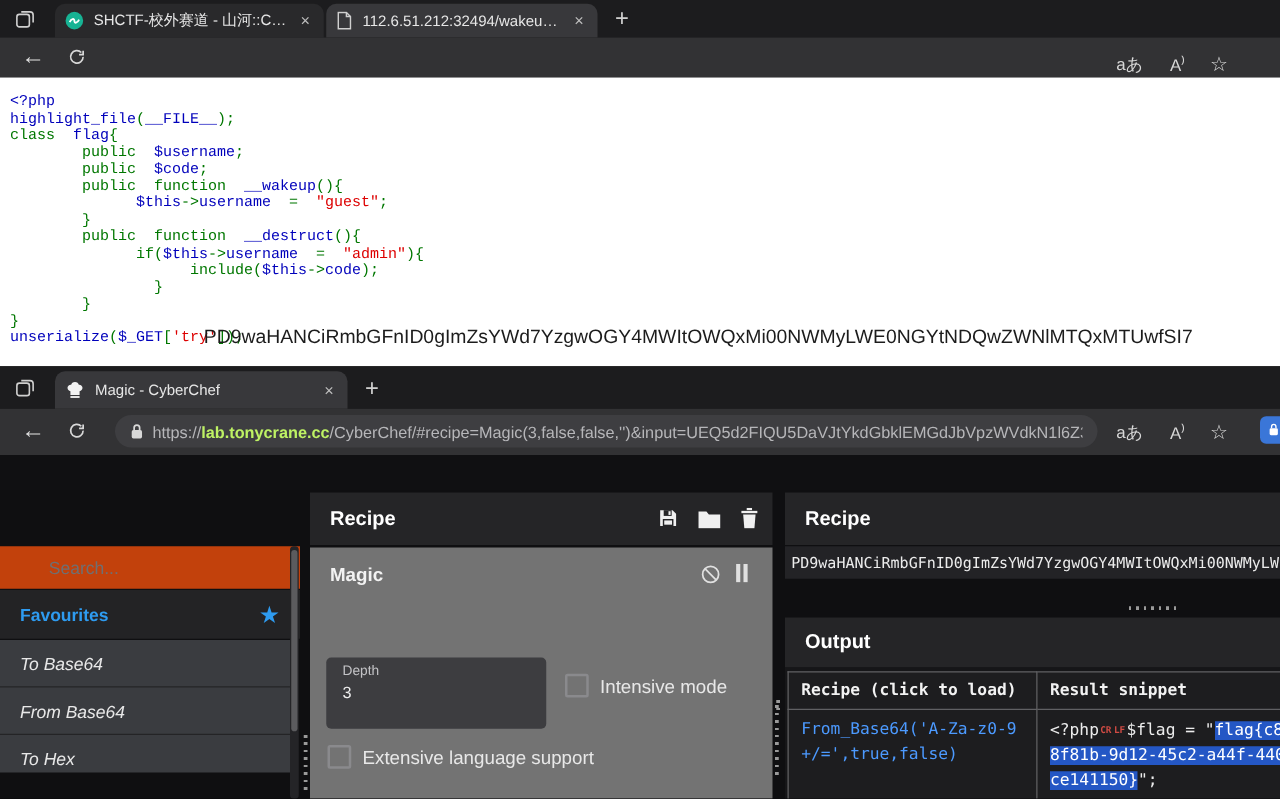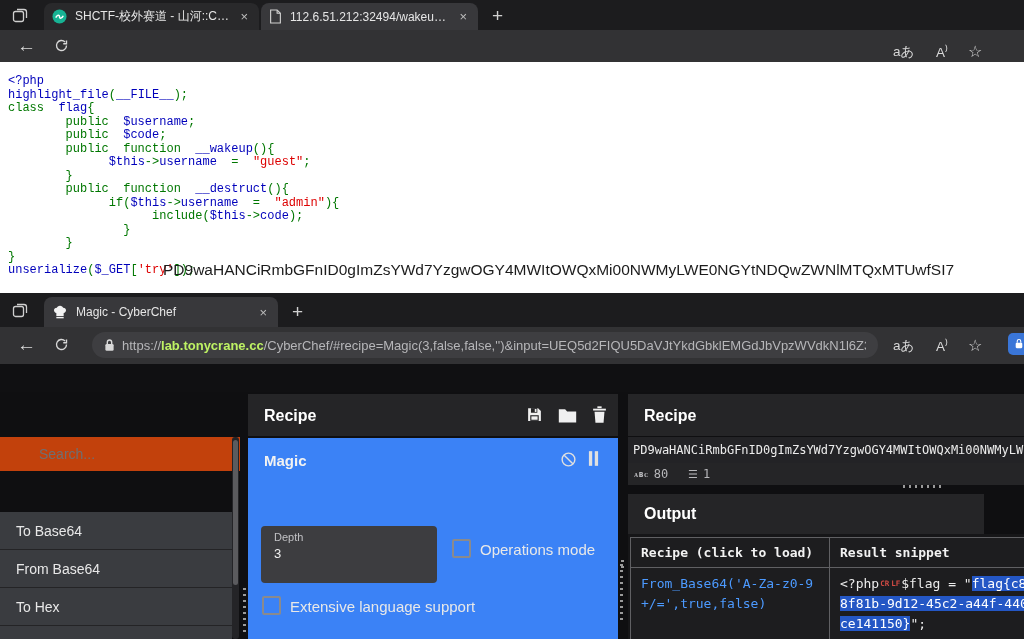--- a/index.html
+++ b/index.html
@@ -38,21 +38,21 @@
   .search-box input::placeholder { color:#6f6f72; }
   .fav-row { background:#232325; display:flex; align-items:center; justify-content:space-between; padding:0 16px; }
   .fav-label { color:#2e9bf0; font-weight:bold; font-size:14px; }
   .fav-star { color:#2e9bf0; font-size:19px; }
   .op-item { height:38px; background:#3a3c40; border-bottom:1px solid #242426; color:#e8e8e8; font-size:14px; display:flex; align-items:center; padding:0 16px; }
   .scroll-track { background:#242427; border-radius:3px; }
   .scroll-thumb { background:#5b5b5e; border-radius:3px; }
   .vdots { width:3px; background-image:repeating-linear-gradient(to bottom,#9a9a9a 0 2px,transparent 2px 6px); }
   .hdots { height:3px; background-image:repeating-linear-gradient(to right,#9a9a9a 0 2px,transparent 2px 6px); }
 
-  .recipe-card { background:#3b82f6; }
+  .recipe-card { background:#737373; }
   .op-title { color:#f2f2f2; font-weight:bold; font-size:15px; }
   .arg-box { background:#3d3d40; border-radius:4px; }
   .arg-label { color:#c2c2c5; font-size:11px; }
   .arg-value { color:#f0f0f0; font-size:13px; font-family:"Liberation Sans",sans-serif; background:transparent; border:0; outline:none; width:90%; }
   .checkbox { width:19px; height:19px; border:2px solid #8a8a8d; border-radius:2px; background:transparent; }
   .cb-label { color:#e8e8e8; font-size:15px; }
 
   .io-text { font-family:"DejaVu Sans Mono", monospace; font-size:12px; color:#ececec; white-space:nowrap; }
   .statusbar { background:#252527; display:flex; align-items:center; gap:6px; padding:0 6px; }
   .status-item { color:#b8b8bb; font-family:"DejaVu Sans Mono", monospace; font-size:12px; display:flex; align-items:center; gap:5px; }
@@ -184,21 +184,25 @@
         </svg>
     </div>
   </div>
 
 
   <div class="abs" style="left:0;top:392px;width:1024px;height:247px;background:#0f0f11;">
 
     <div class="abs search-box" style="left:0;top:45px;width:240px;height:34px;">
       <input type="text" placeholder="Search..." style="">
     </div>
-    <div class="abs" style="left:0;top:120px;width:232px;height:127px;overflow:hidden;">
+    <div class="abs fav-row" style="left:0;top:80px;width:240px;height:39px;">
+      <span class="fav-label">Favourites</span>
+      <span class="fav-star">★</span>
+    </div>
+    <div class="abs" style="left:0;top:120px;width:232px;height:106px;overflow:hidden;font-style:italic;">
         <div class="op-item">To Base64</div>
         <div class="op-item">From Base64</div>
         <div class="op-item">To Hex</div>
         <div class="op-item">From Hex</div>
       </div>
     <div class="abs scroll-track" style="left:232px;top:45px;width:7px;height:202px;">
       <div class="scroll-thumb abs" style="left:1px;top:3px;width:5px;height:145px;"></div>
     </div>
     <div class="abs vdots" style="left:243px;top:196px;height:48px;"></div>
 
@@ -238,46 +242,36 @@
         <svg width="11" height="15" viewBox="0 0 12 16" fill="#e0e0e0">
             <rect x="1" width="3.6" height="16"></rect>
             <rect x="7.4" width="3.6" height="16"></rect>
           </svg>
       </span>
       <div class="abs arg-box" style="left:13px;top:88px;width:176px;height:57px;">
         <span class="abs arg-label" style="left:13px;top:5px;">Depth</span>
         <input class="abs arg-value" style="left: 13px; top: 20px;" value="3">
       </div>
       <div class="abs checkbox" style="left:204px;top:101px;"></div>
-      <span class="abs cb-label" style="left:232px;top:103px;">Operations mode</span>
+      <span class="abs cb-label" style="left:232px;top:103px;">Intensive mode</span>
       <div class="abs checkbox" style="left:14px;top:158px;"></div>
       <span class="abs cb-label" style="left:42px;top:160px;">Extensive language support</span>
 
     </div>
     <div class="abs vdots" style="left:620px;top:172px;height:60px;"></div>
 
     <div class="abs panel-header" style="left:628px;top:2px;width:396px;height:42px;">
       <span class="abs panel-title" style="left:16px;top:13px;">Recipe</span>
     </div>
     <div class="abs" style="left:628px;top:45px;width:396px;height:26px;background:#232326;overflow:hidden;">
       <span class="abs io-text" style="left:5px;top:6px;">PD9waHANCiRmbGFnID0gImZsYWd7YzgwOGY4MWItOWQxMi00NWMyLWE0NGYtNDQwZWNlMTQxMTUwfSI7</span>
     </div>
-    <div class="abs statusbar" style="left:628px;top:71px;width:396px;height:22px;">
-      <span class="status-item">
-          <span class="abc-icon">ᴀʙᴄ</span>
-          <span>80</span>
-        </span>
-      <span class="status-item" style="margin-left:14px;">
-          <span class="lines-icon">☰</span>
-          <span>1</span>
-        </span>
-    </div>
     <div class="abs hdots" style="left:903px;top:93px;width:40px;"></div>
 
-    <div class="abs panel-header" style="left:628px;top:102px;width:356px;height:40px;">
+    <div class="abs panel-header" style="left:628px;top:102px;width:396px;height:40px;">
       <span class="abs panel-title" style="left:16px;top:11px;">Output</span>
     </div>
     <div class="abs" style="left:628px;top:142px;width:396px;height:105px;background:#161618;overflow:hidden;">
       <table class="out-table" style="position:absolute;left:2px;top:3px;width:420px;">
         <colgroup>
             <col style="width:199px;">
             <col style="width:221px;">
           </colgroup>
         <tbody>
             <tr>

